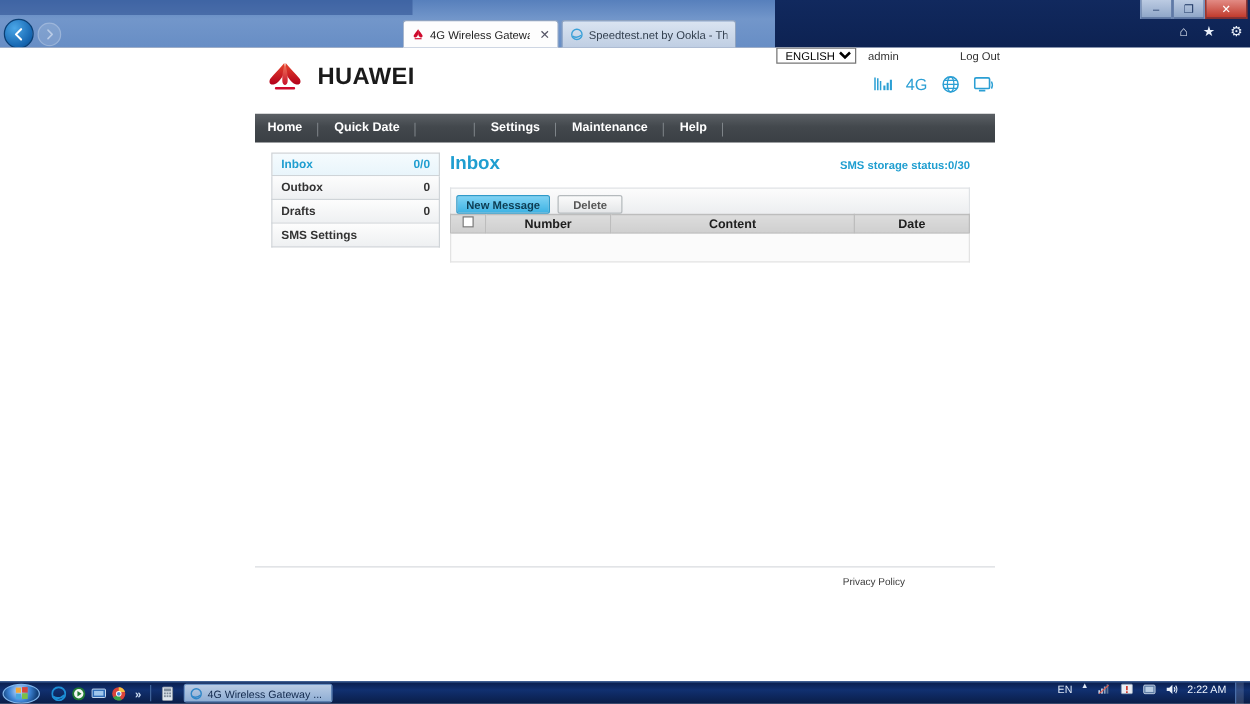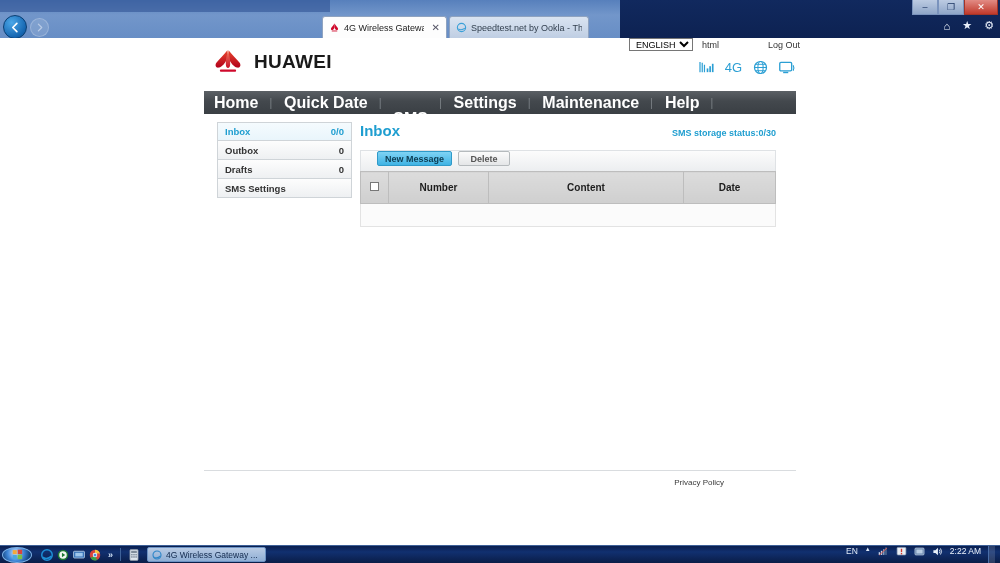--- a/index.html
+++ b/index.html
@@ -127,21 +127,21 @@
   .net-label { font-size:13px; color:#2b9fd4; font-weight:400; }
 
   
   .rt-nav {
     height:23px; margin:0 4px 0 4px;
     background: linear-gradient(180deg,#5b6065 0%,#43484d 45%,#3a3f44 100%);
     display:flex; align-items:stretch;
   }
   .nav-item {
     display:flex; align-items:center; padding:0 10px;
-    color:#fff; font-size:16px; font-weight:700;
+    color:#fff; font-size:10px; font-weight:700;
     text-decoration:none;
   }
   .nav-item.active { background:#22b7e8;margin-top:28px; }
   .nav-sep { display:flex; align-items:center; color:#8d9398; font-size:9px; }
 
   
   .rt-body { display:flex; padding:8px 4px 0 4px; gap:8px; }
   .rt-side { width:148px; flex:none; padding-left:13px; }
   .side-item {
     height:19px; display:flex; align-items:center; justify-content:space-between;
@@ -157,40 +157,40 @@
 
   .rt-main { flex:1; min-width:0; padding-right:20px; }
   .main-head { display:flex; align-items:baseline; justify-content:space-between; }
   .main-title { font-size:15px; font-weight:700; color:#1f9ed0; }
   .storage { font-size:9px; font-weight:700; color:#1f9ed0; }
 
   .toolbar {
     margin-top:11px; height:21px;
     background: linear-gradient(180deg,#fcfcfc 0%,#eceef0 100%);
     border:1px solid #dfe2e5; border-bottom:none;
-    display:flex; align-items:flex-start; padding:0 16px; gap:6px;
+    display:flex; align-items:flex-end; padding:0 4px; gap:6px;
   }
   .btn {
     height:15px; min-width:52px; padding:0 7px;
     font-size:9px; font-weight:700; line-height:14px; text-align:center;
     border-radius:2px; border:1px solid #9aa0a6; cursor:pointer;
     font-family:"Liberation Sans",sans-serif;
   }
   .btn.primary {
     background: linear-gradient(180deg,#7fd3f4 0%,#3fb3e4 100%);
     border-color:#2f9ac9; color:#0d3c52;
   }
   .btn.secondary {
     background: linear-gradient(180deg,#fbfbfb 0%,#e4e6e8 100%);
     border-color:#b5babd; color:#555;
   }
 
   table.msgs { width:100%; border-collapse:collapse; table-layout:fixed; }
   table.msgs th {
-    height:32px; font-size:10px; font-weight:700; color:#1d1d1d;
+    height:15px; font-size:10px; font-weight:700; color:#1d1d1d;
     background: linear-gradient(180deg,#dcdcdc 0%,#cfcfcf 100%);
     border:1px solid #bdbdbd;
   }
   th.c-chk { width:28px; }
   th.c-num { width:100px; }
   th.c-date { width:92px; }
   .hdr-chk { width:9px; height:9px; border:1px solid #777; background:#fff; display:inline-block; }
   .tbl-body-spacer { height:23px; background:#fbfbfb; border:1px solid #e3e3e3; border-top:none; }
 
   
@@ -297,21 +297,21 @@
 </div>
 
 <div id="page">
   <div id="router-ui">
 
     <div class="rt-header">
       <div class="topright">
         <select class="lang">
           <option>ENGLISH</option>
         </select>
-        <span>html</span>
+        <span>admin</span>
         <a href="#">Log Out</a>
       </div>
 
       <div class="logo-wrap">
         <svg width="36" height="26" viewBox="0 0 40 28">
           <defs>
             <linearGradient id="hw1" x1="0" y1="0" x2="0" y2="1">
               <stop offset="0" stop-color="#e8472f"></stop>
                 <stop offset="1" stop-color="#b2001b"></stop>
             </linearGradient>

